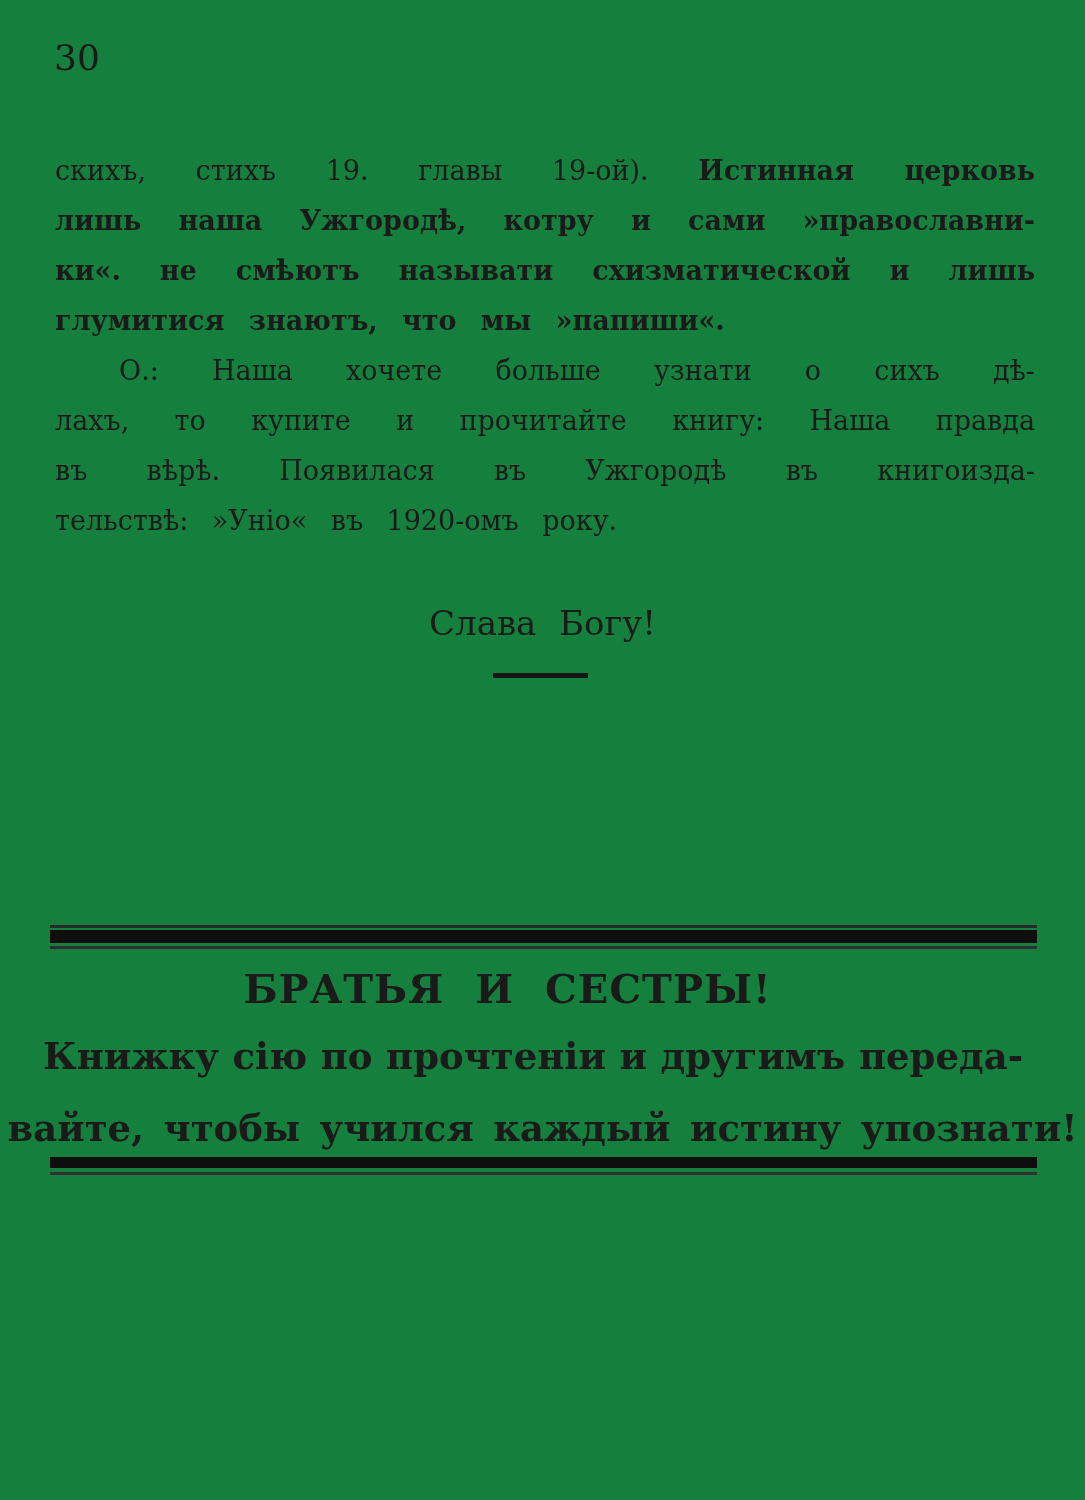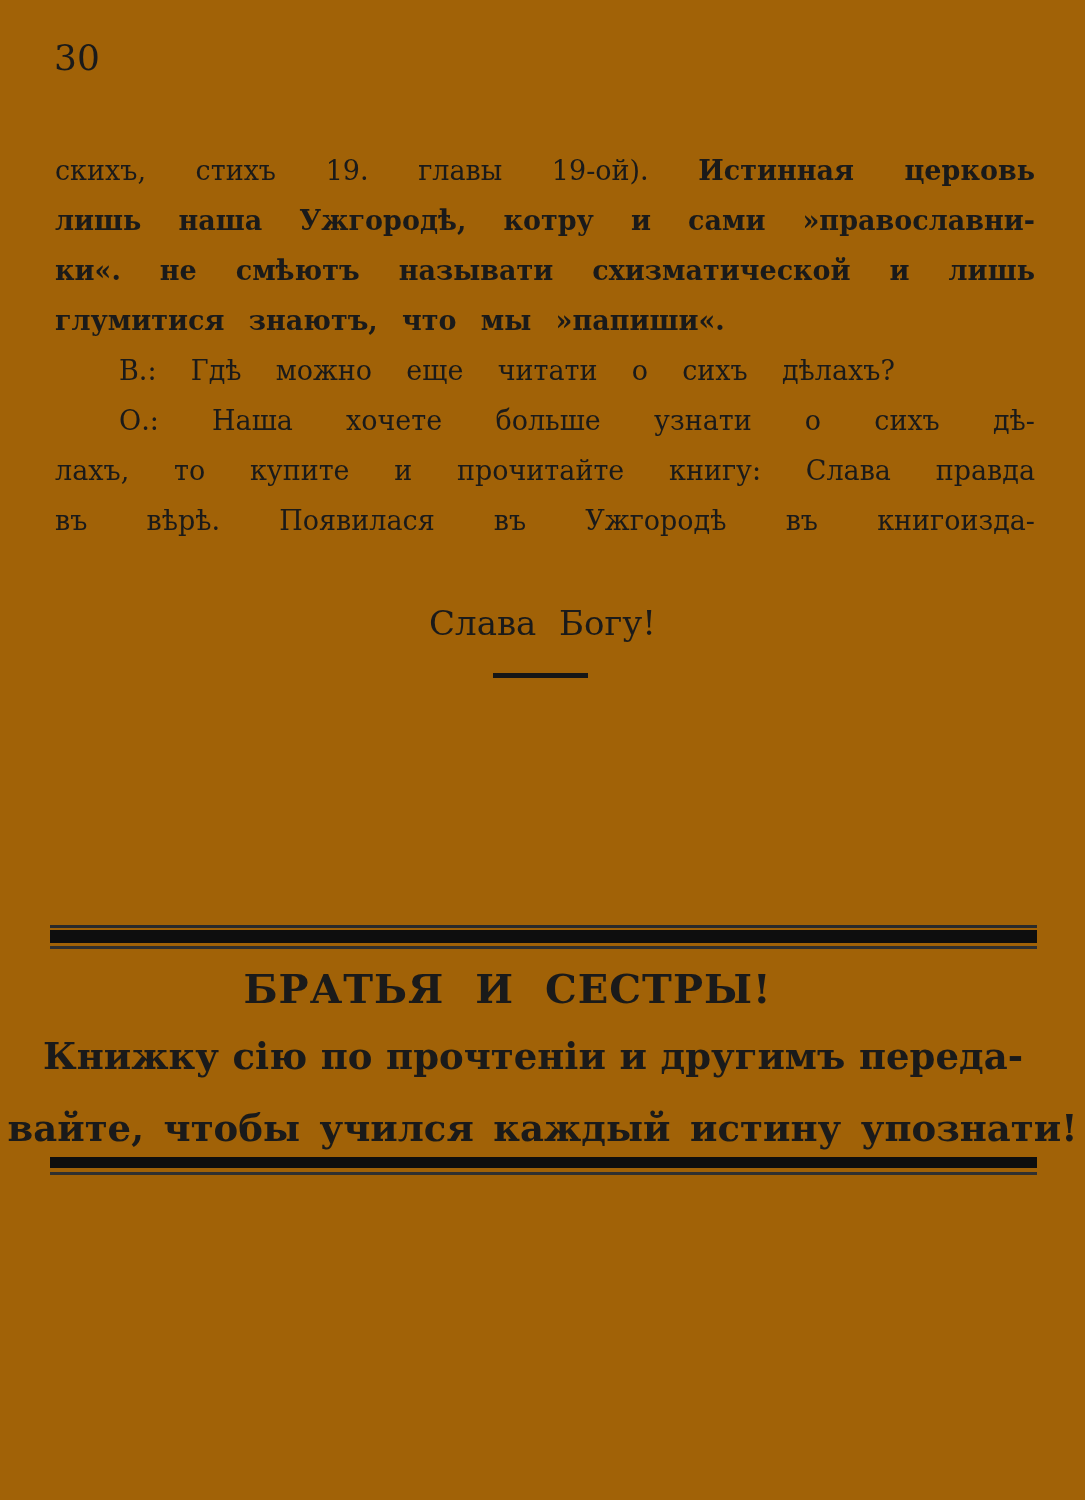--- a/index.html
+++ b/index.html
@@ -1,19 +1,19 @@
 <!DOCTYPE html>
 <html><head>
 <meta charset="utf-8">
 <style>
   html,body { margin:0; padding:0; }
   .page {
     position:relative;
     width:1085px; height:1500px;
-    background:#a16207;
+    background:#15803d;
     color:#1a1a1a;
     font-family:"DejaVu Serif","Liberation Serif",serif;
     overflow:hidden;
   }
   .pageno {
     position:absolute; left:54px; top:38px;
     font-size:36px; line-height:40px;
   }
   .body-text {
     position:absolute; left:55px; top:146px; width:980px;
@@ -65,24 +65,24 @@
 
 <div class="page">
 
   <div class="pageno">30</div>
 
   <div class="body-text">
     <div class="line j"><span>скихъ, стихъ 19. главы 19-ой). </span><span class="b">Истинная церковь</span></div>
     <div class="line j b">лишь наша Ужгородѣ, котру и сами »православни-</div>
     <div class="line j b">ки«. не смѣютъ называти схизматической и лишь</div>
     <div class="line b ws-med">глумитися знаютъ, что мы »папиши«.</div>
-    <div class="line ind ws-wide">В.: Гдѣ можно еще читати о сихъ дѣлахъ?</div>
     <div class="line j ind">О.: Наша хочете больше узнати о сихъ дѣ-</div>
-    <div class="line j">лахъ, то купите и прочитайте книгу: Слава правда</div>
+    <div class="line j">лахъ, то купите и прочитайте книгу: Наша правда</div>
     <div class="line j">въ вѣрѣ. Появилася въ Ужгородѣ въ книгоизда-</div>
+    <div class="line ws-med">тельствѣ: »Уніо« въ 1920-омъ року.</div>
   </div>
 
   <div class="doxology">Слава Богу!</div>
 
   <div class="short-rule"></div>
 
   <div class="rules rules-top">
     <div class="r-thin"></div>
     <div class="r-thick"></div>
     <div class="r-thin-b"></div>

